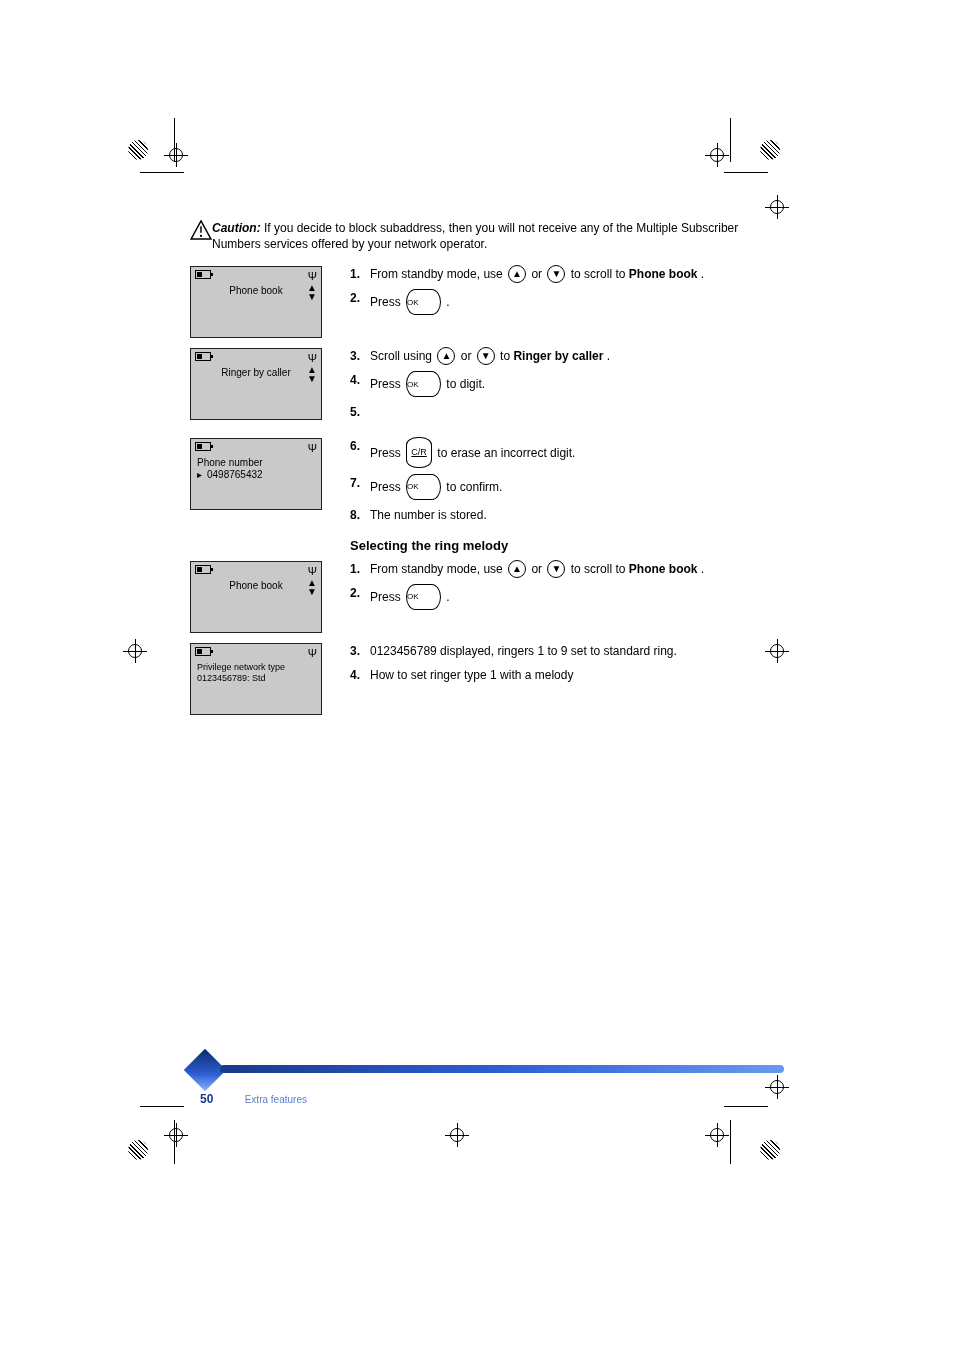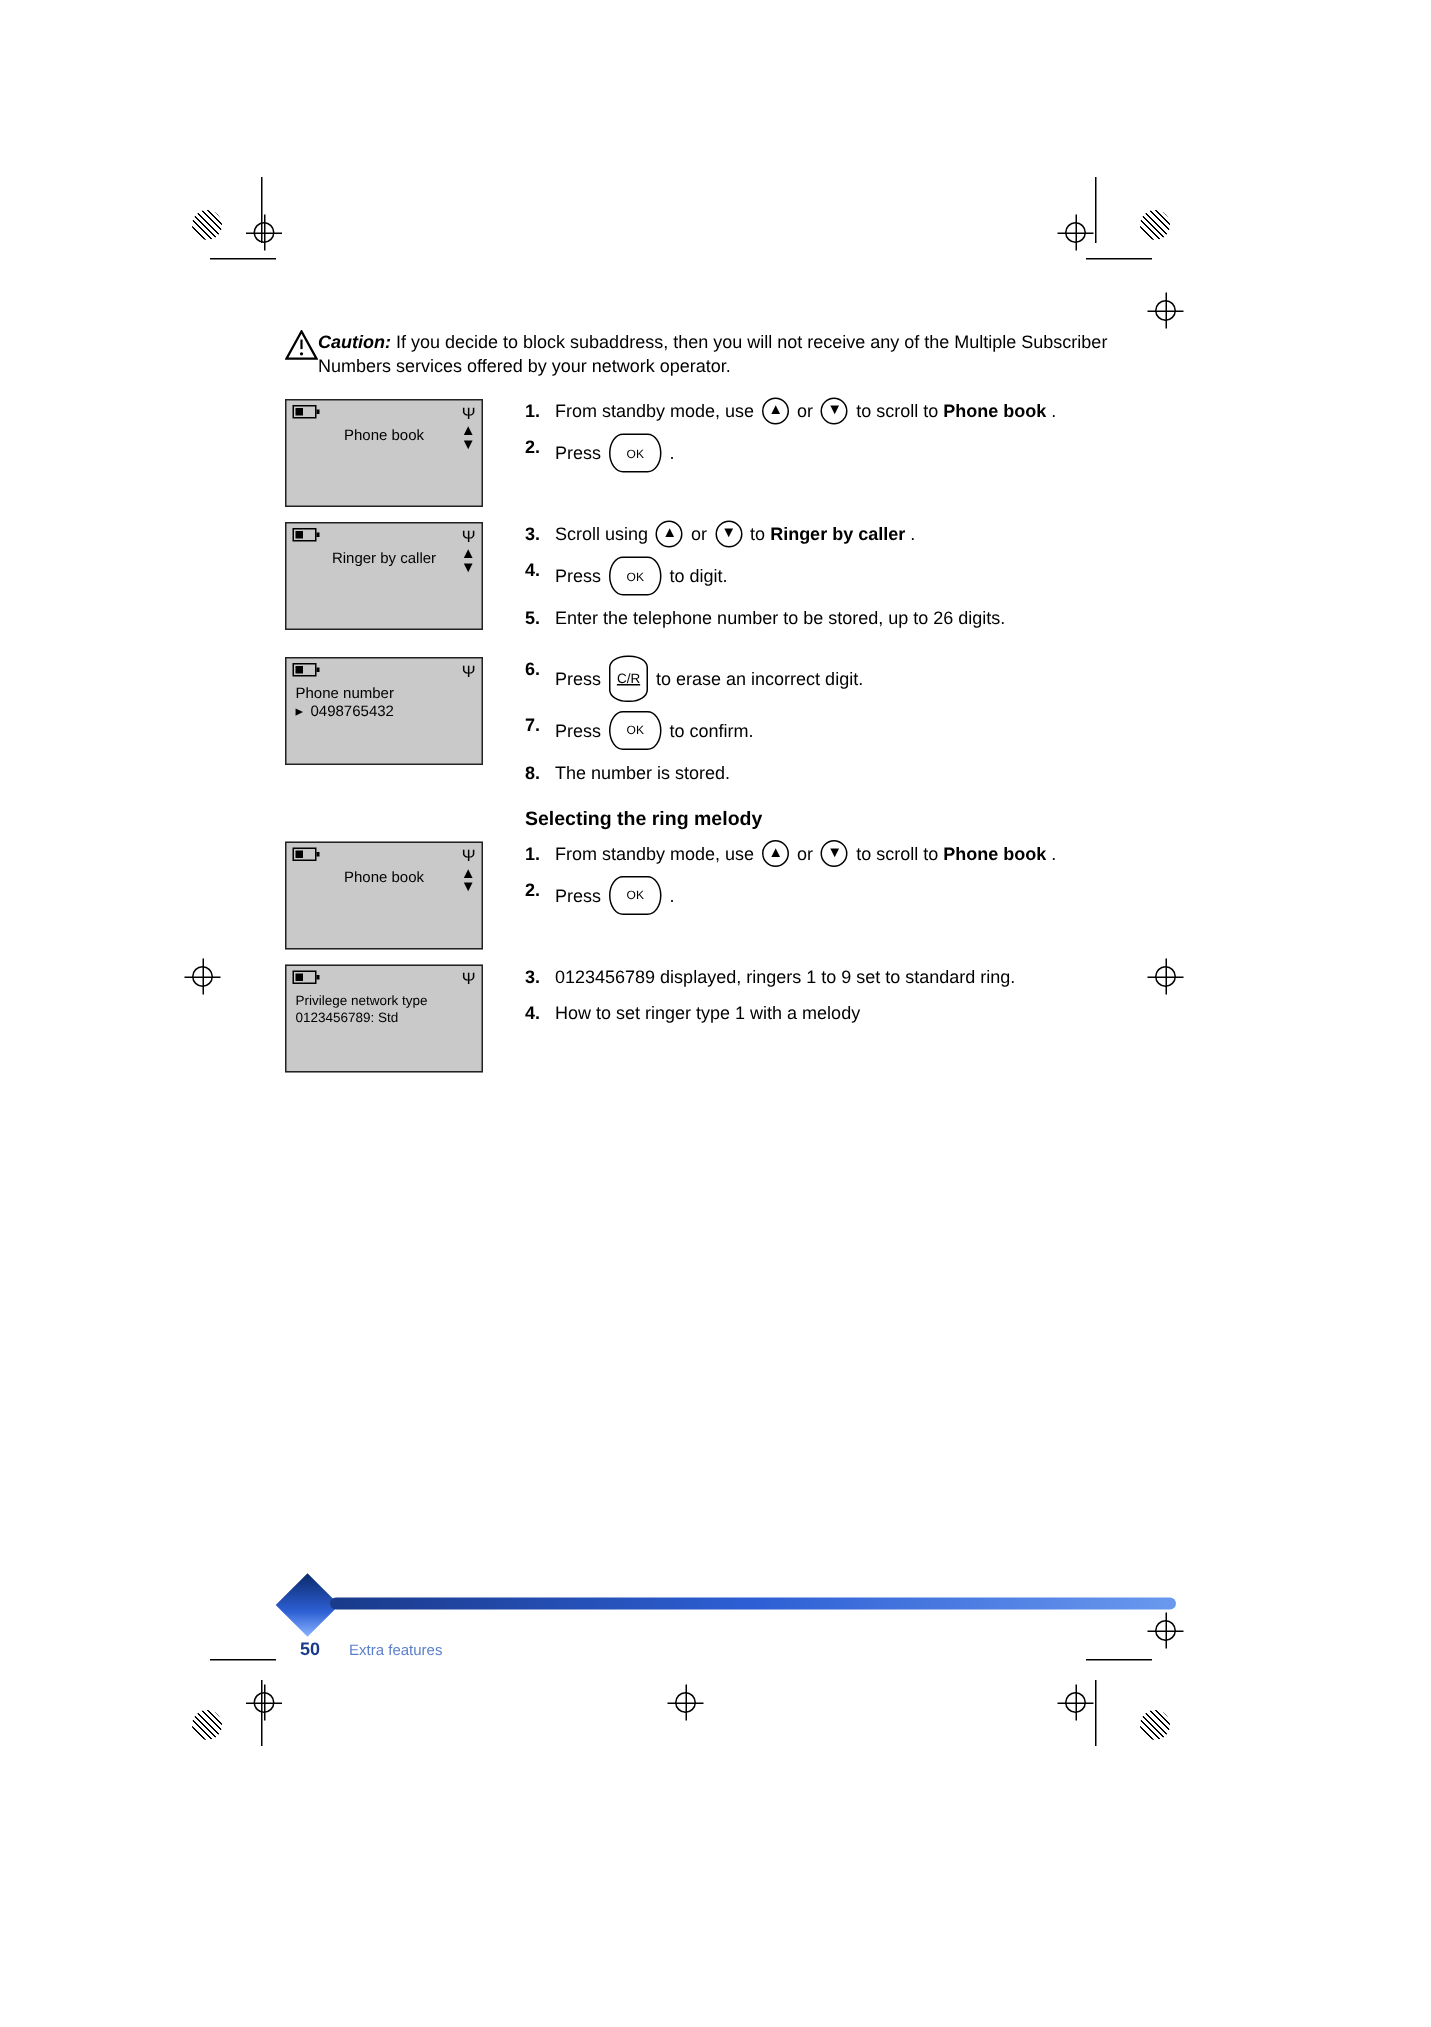--- a/index.html
+++ b/index.html
@@ -97,21 +97,20 @@
     display: flex;
     align-items: flex-start;
     gap: 6px;
     font-size: 12px;
     line-height: 1.45;
   }
   .step-line .num { font-weight: bold; width: 14px; flex:none; }
   .btn-oval {
     display: inline-flex;
     align-items: center;
-    justify-content: center;
     width: 35px; height: 26px;
     border: 1.5px solid #000;
     border-radius: 10px / 14px;
     font-size: 8px;
     vertical-align: middle;
     margin: 0 2px;
     position: relative;
     top: -1px;
   }
   .btn-wide {
@@ -179,21 +178,21 @@
     top: 1092px;
     font-size: 12px;
     font-weight: bold;
     color: #1a3a8a;
   }
   .pagefoot-sub {
     font-size: 10px;
     color: #5a7fcc;
     font-weight: normal;
     display: inline-block;
-    margin-left: 16px;
+    margin-left: 28px;
   }
   
   .cross-circle {
     border: 1px solid #000;
     border-radius: 50%;
     width: 14px; height: 14px;
     position: relative;
   }
   .cross-circle::before, .cross-circle::after {
     content:""; position:absolute; background:#000;
@@ -356,21 +355,20 @@
         <span>
           <span>Press </span>
           <span class="btn-oval">
               <span>OK</span>
             </span>
           <span> to digit.</span>
         </span>
       </div>
       <div class="step-line">
         <span class="num">5.</span>
-        <span>Enter the telephone number to be stored, up to 26 digits.</span>
       </div>
     </div>
   </div>
 
   <div class="step-block" style="margin-top:16px;">
     <div class="lcd">
       <div class="topbar">
         <span class="batt">
             <span class="fill"></span>
           </span>

